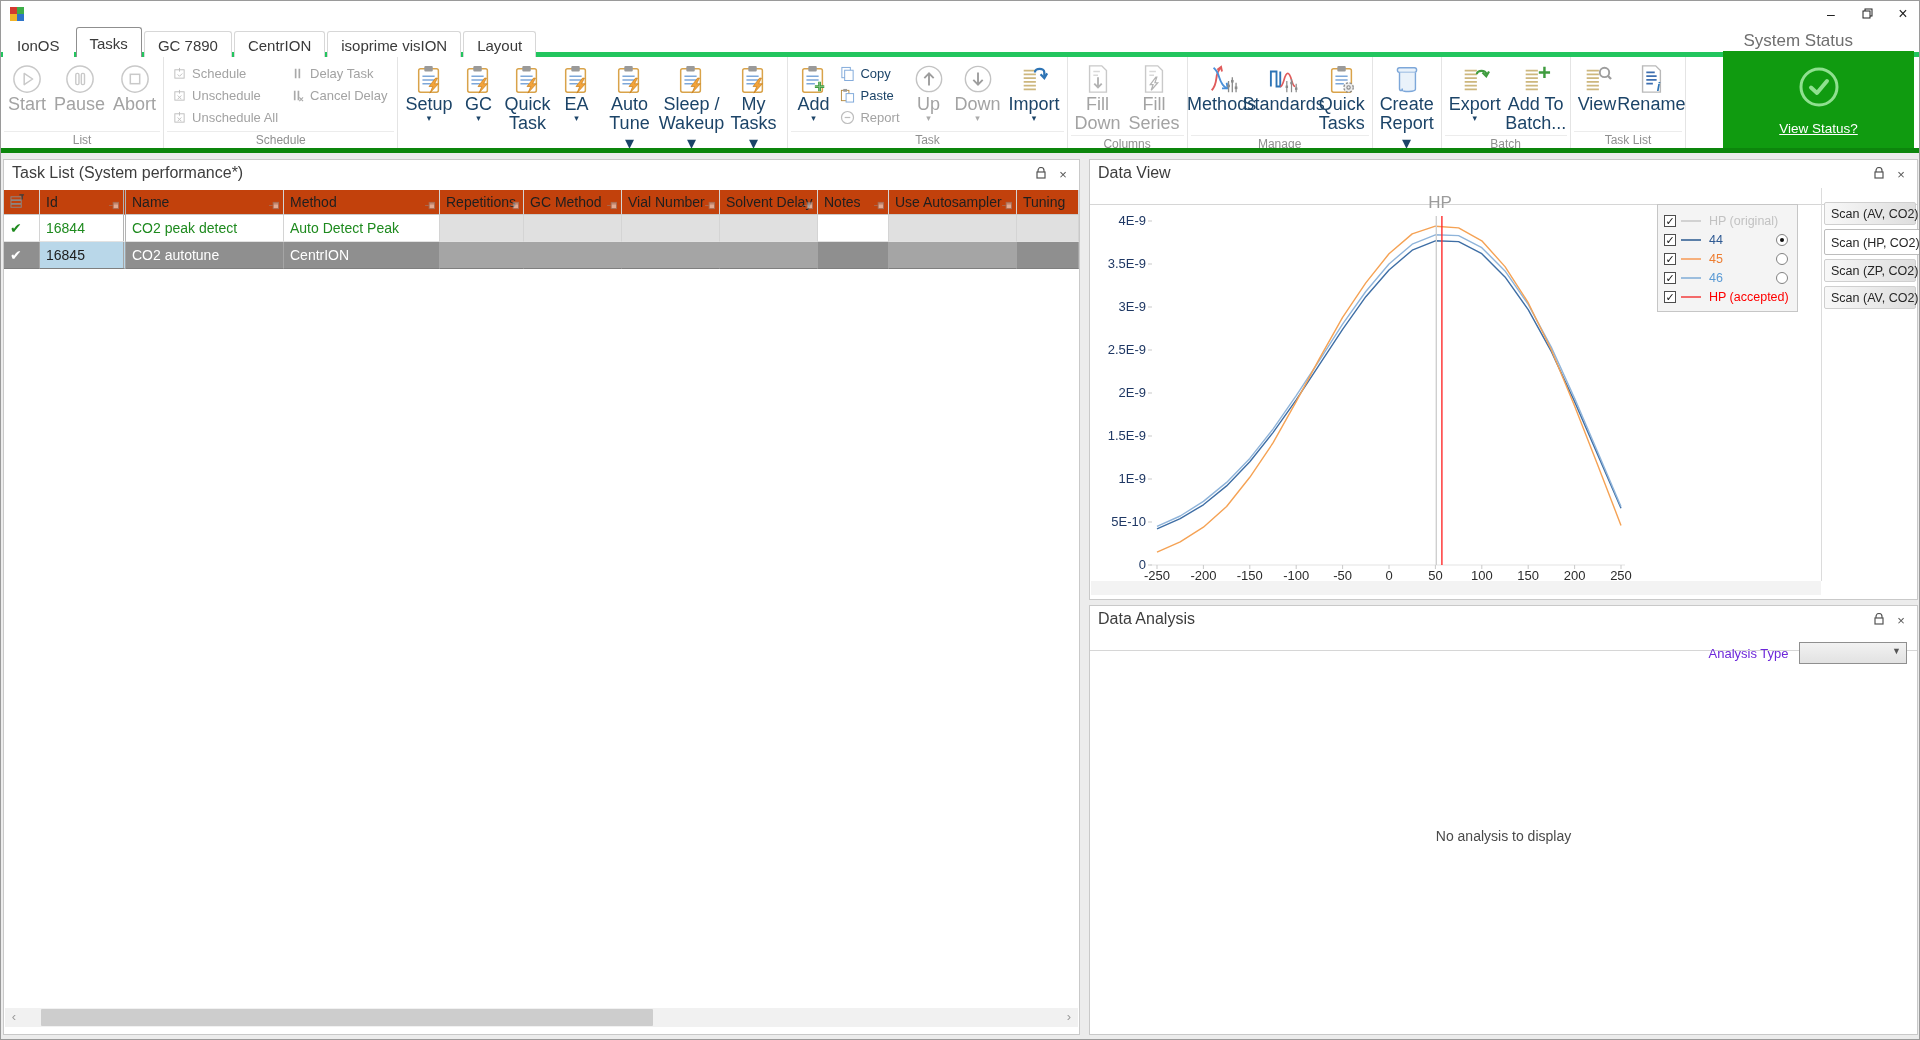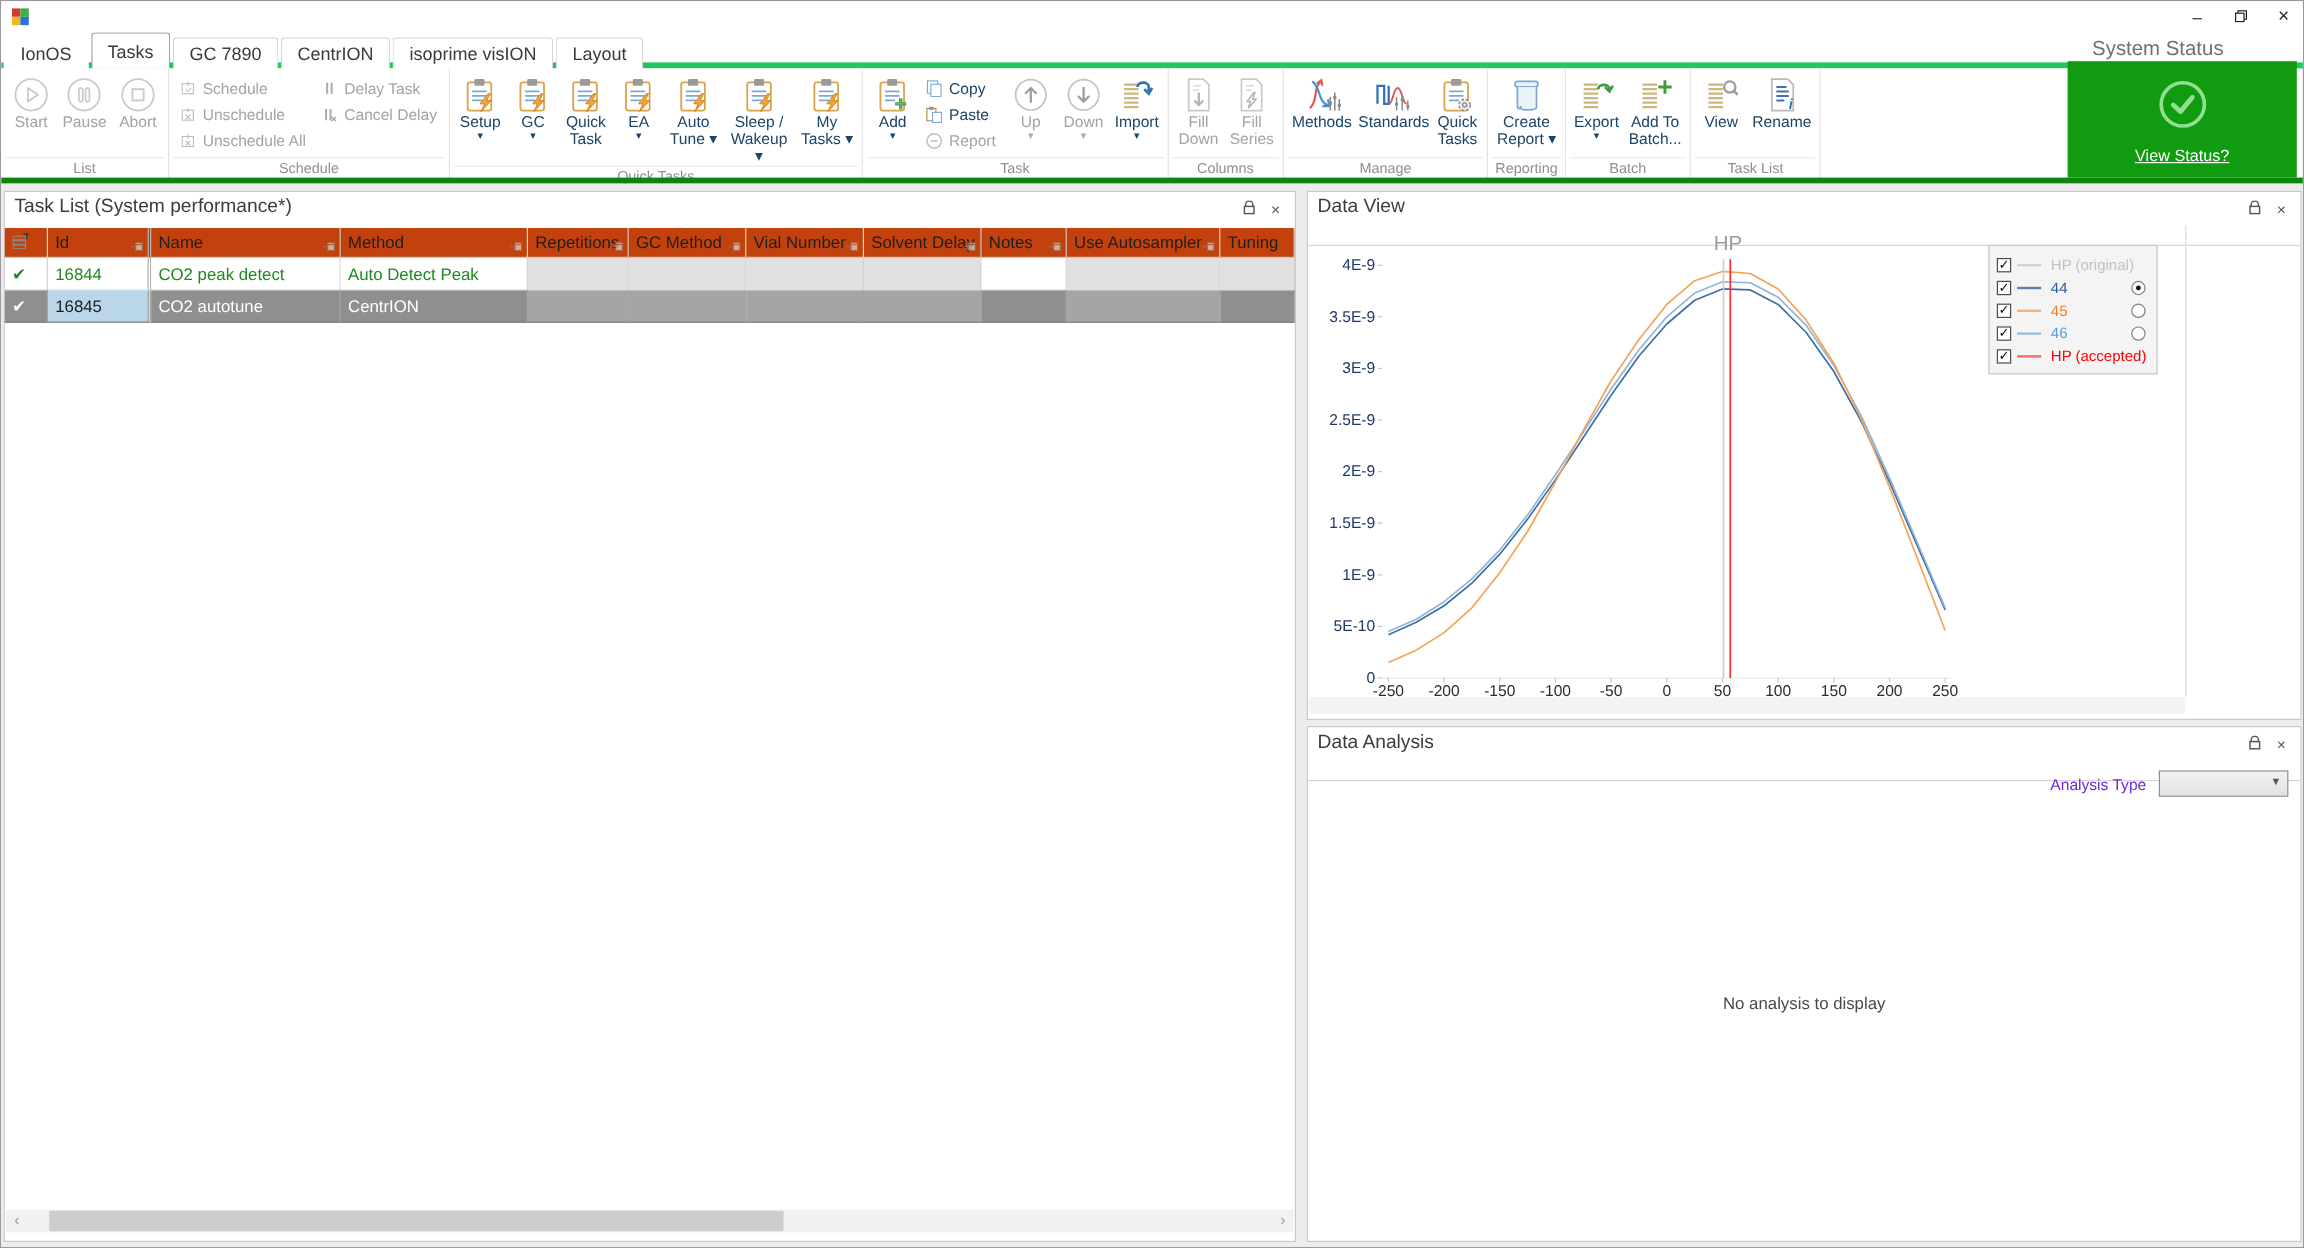--- a/index.html
+++ b/index.html
@@ -21,21 +21,21 @@
   .tab.active{border-color:#8f8f8f;border-radius:3px 3px 0 0;z-index:3;height:30px;top:-1px;padding-top:7px;}
   #system-status-title{position:absolute;right:68px;top:3px;font-size:17px;color:#6f6f6f;}
 
   
   #ribbon{position:absolute;left:0;top:56px;width:1725px;height:91px;background:#fff;display:flex;align-items:stretch;}
   .ribbon-group{display:flex;flex-direction:column;border-right:1px solid #e4e4e4;padding:2px 3px 0 3px;}
   .rg-content{flex:1;display:flex;align-items:flex-start;}
   .rg-label{height:17px;text-align:center;font-size:12px;color:#8f8f8f;border-top:1px solid #ececec;padding-top:1px;white-space:nowrap;}
   .rb-big{display:flex;flex-direction:column;align-items:center;width:auto;min-width:44px;max-width:62px;padding:3px 3px 0 3px;border:1px solid transparent;border-radius:2px;cursor:pointer;background:none;}
   .rb-big .rb-ic{height:32px;display:flex;align-items:center;justify-content:center;}
-  .rb-big .rb-lab{font-size:13px;line-height:1.08;text-align:center;color:#1c4468;white-space:pre-line;}
+  .rb-big .rb-lab{font-size:18px;line-height:1.08;text-align:center;color:#1c4468;white-space:pre-line;}
   .rb-big.disabled .rb-lab{color:#a3a3a3;}
   .rb-big .arr{font-size:9px;color:#1c4468;line-height:8px;}
   .rb-big.disabled .arr{color:#ababab;}
   .rb-col{display:flex;flex-direction:column;justify-content:flex-start;padding-top:3px;}
   .rb-small{display:flex;align-items:center;height:22px;padding:0 6px 0 3px;font-size:13px;color:#1c4468;border-radius:2px;cursor:pointer;white-space:nowrap;background:none;border:1px solid transparent;}
   .rb-small.disabled{color:#a3a3a3;}
   .rb-small .si{width:17px;display:inline-flex;justify-content:center;margin-right:4px;}
   #green-line{position:absolute;left:0;top:147px;width:1920px;height:5px;background:#0c860c;}
 
   
@@ -723,20 +723,21 @@
             <span class="lg-swatch" style="border-top-color: rgb(156, 190, 222);"></span>
             <span class="lg-label" style="color: rgb(91, 155, 213);">46</span>
             <span class="lg-radio"></span>
           </div>
           <div class="lg-row">
             <span class="lg-check">✓</span>
             <span class="lg-swatch" style="border-top-color: rgb(243, 106, 106);"></span>
             <span class="lg-label" style="color: rgb(254, 0, 0);">HP (accepted)</span>
           </div>
         </div>
+      <div id="scan-col"><button class="scan-btn">Scan (AV, CO2)</button><button class="scan-btn active">Scan (HP, CO2)</button><button class="scan-btn">Scan (ZP, CO2)</button><button class="scan-btn">Scan (AV, CO2)</button></div>
     </div>
 
     <div class="panel" id="analysis-panel" style="left:1088px;top:452px;width:829px;height:430px;">
       <div class="panel-header">
         <span class="panel-title">Data Analysis</span>
         <span class="ph-ic ph-pin">
           <svg width="12" height="13" viewBox="0 0 12 13">
               <path d="M3 5 V3.5 a3 3 0 0 1 6 0 V5" fill="none" stroke="#555" stroke-width="1.2"></path>
               <rect x="2" y="5" width="8" height="6" fill="none" stroke="#555" stroke-width="1.2"></rect>
             </svg>

